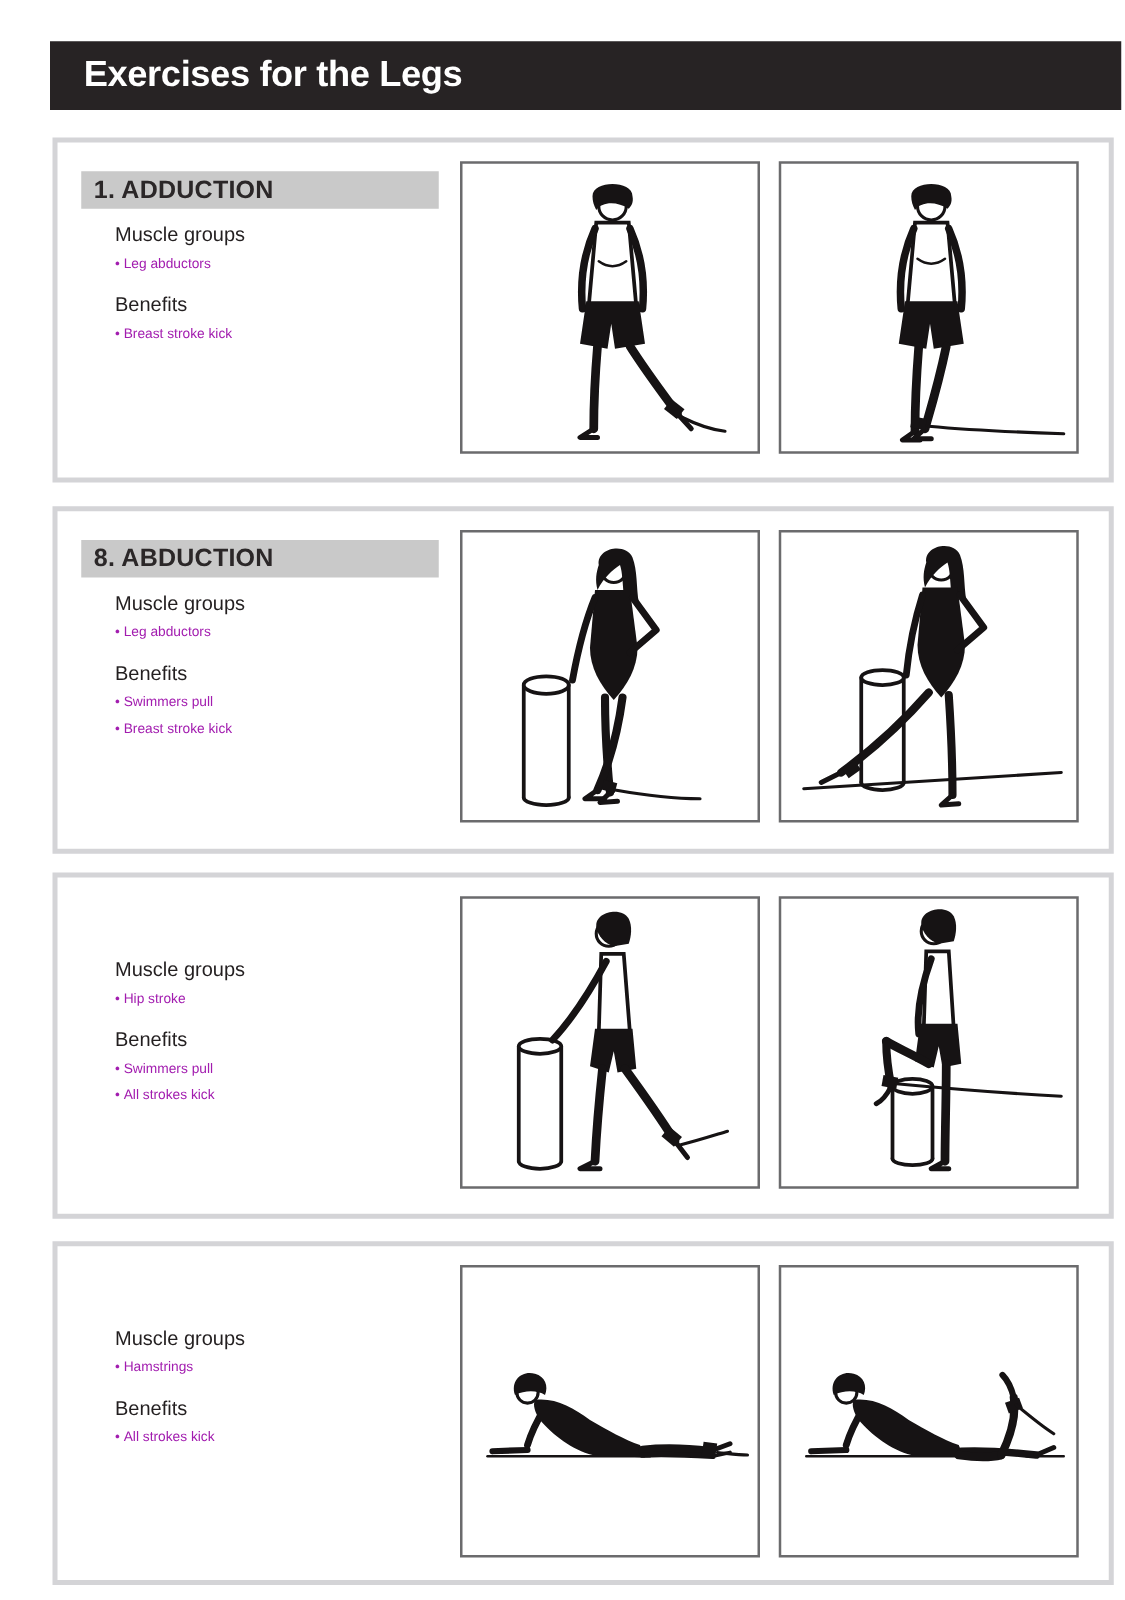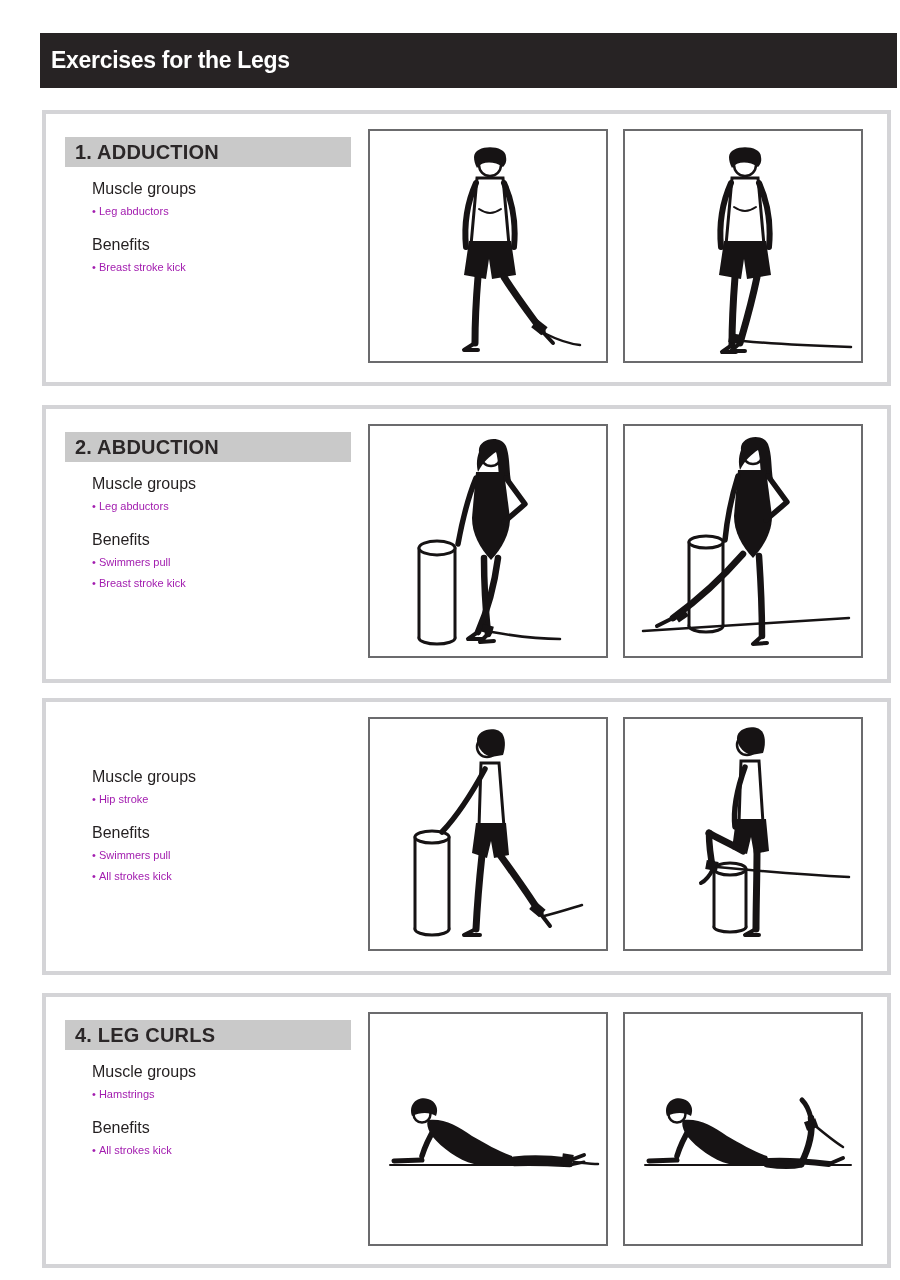--- a/index.html
+++ b/index.html
@@ -6,21 +6,21 @@
   body {
     width:900px; height:1280px; position:relative; background:#ffffff;
     font-family:"Liberation Sans", sans-serif; color:#231f20;
     overflow:hidden;
   }
   .header {
     position:absolute; left:40px; top:33px; width:857px; height:55px;
     background:#272324; display:flex; align-items:center; box-sizing:border-box;
   }
   .header h1 {
-    margin:0; padding-left:11px; font-size:23px; font-weight:bold; color:#ffffff;
+    margin:16px; padding-left:11px; font-size:29px; font-weight:bold; color:#ffffff;
     letter-spacing:-0.3px;
   }
   .section {
     position:absolute; left:42px; width:841px; background:#ffffff;
     border:4px solid #d4d4d7; box-sizing:content-box;
   }
   #section-1 { top:110px; height:268px; }
   #section-2 { top:405px; height:270px; }
   #section-3 { top:698px; height:269px; }
   #section-4 { top:993px; height:267px; }
@@ -99,21 +99,21 @@
       <path class="limb" stroke-width="7" d="M132,146 C126,175 119,198 115,212"></path>
       <path class="limb" stroke-width="4" d="M115,212 L106,220 L120,220"></path>
       <rect class="fillb" x="104" y="203" width="12" height="9" transform="rotate(10 110 207)"></rect>
       <path class="limb" stroke-width="2.5" d="M118,210 C150,213 195,215 226,216"></path>
     </svg>
   </div>
 </div>
 
 <div class="section" id="section-2">
   <div class="titlebar">
-    <h2>2. ABDUCTION</h2>
+    <h2>8. ABDUCTION</h2>
   </div>
   <div class="info">
     <h3>Muscle groups</h3>
     <ul>
       <li>Leg abductors</li>
     </ul>
     <h3>Benefits</h3>
     <ul>
       <li>Swimmers pull</li>
       <li>Breast stroke kick</li>
@@ -206,23 +206,20 @@
       <path class="limb" stroke-width="7" d="M118,132 C104,124 92,119 84,114"></path>
       <path class="limb" stroke-width="6.5" d="M84,114 C84,128 86,140 88,150"></path>
       <path class="limb" stroke-width="4" d="M88,150 C84,158 80,162 76,164"></path>
       <rect class="fillb" x="81" y="142" width="12" height="9" transform="rotate(10 87 146)"></rect>
       <path class="limb" stroke-width="2.5" d="M92,148 C135,152 185,156 224,158"></path>
     </svg>
   </div>
 </div>
 
 <div class="section" id="section-4">
-  <div class="titlebar">
-    <h2>4. LEG CURLS</h2>
-  </div>
   <div class="info">
     <h3>Muscle groups</h3>
     <ul>
       <li>Hamstrings</li>
     </ul>
     <h3>Benefits</h3>
     <ul>
       <li>All strokes kick</li>
     </ul>
   </div>

